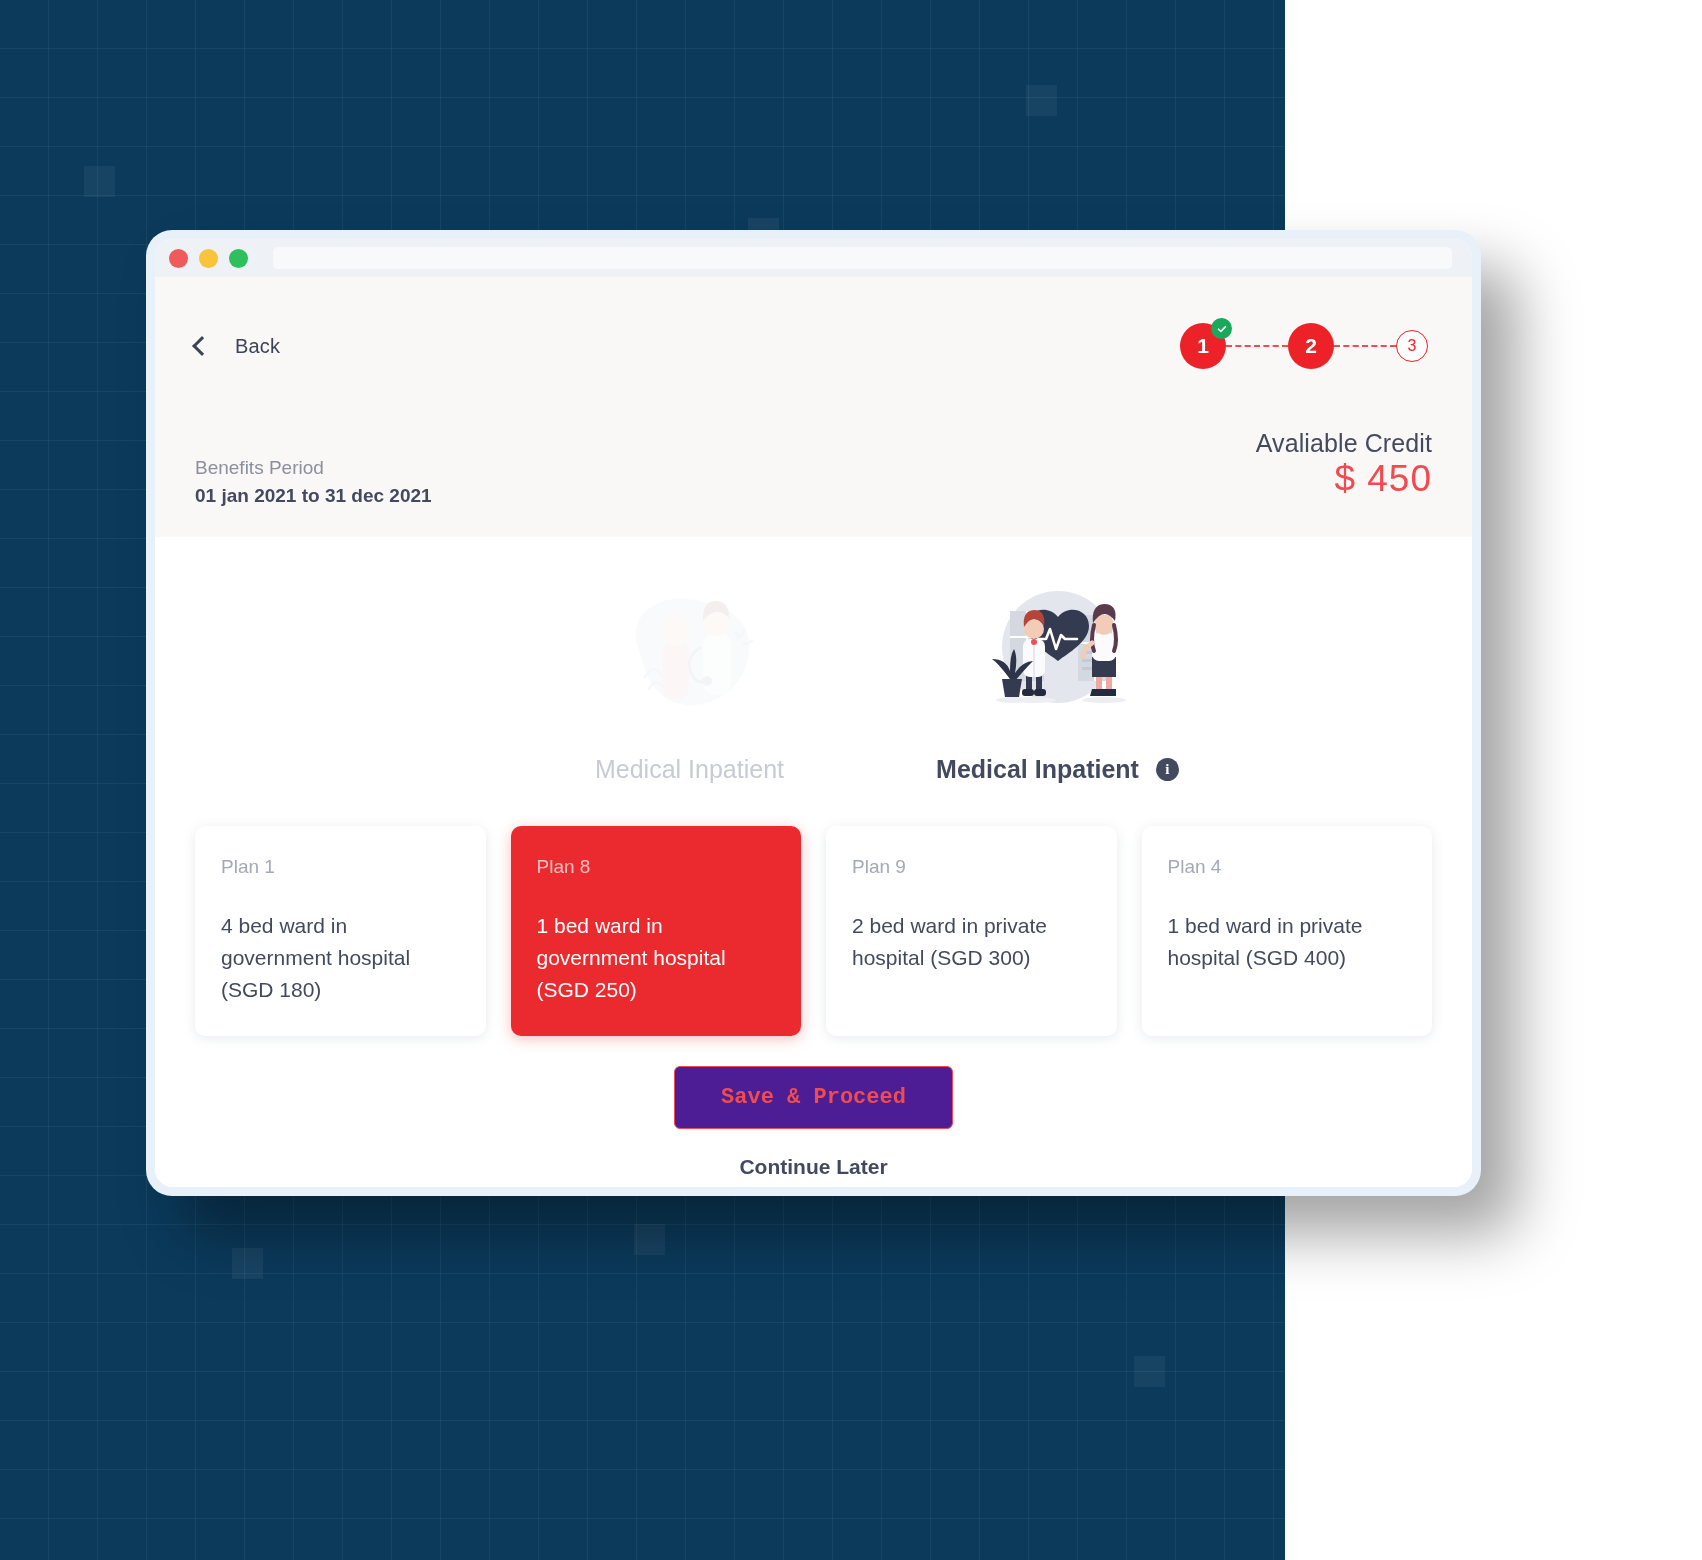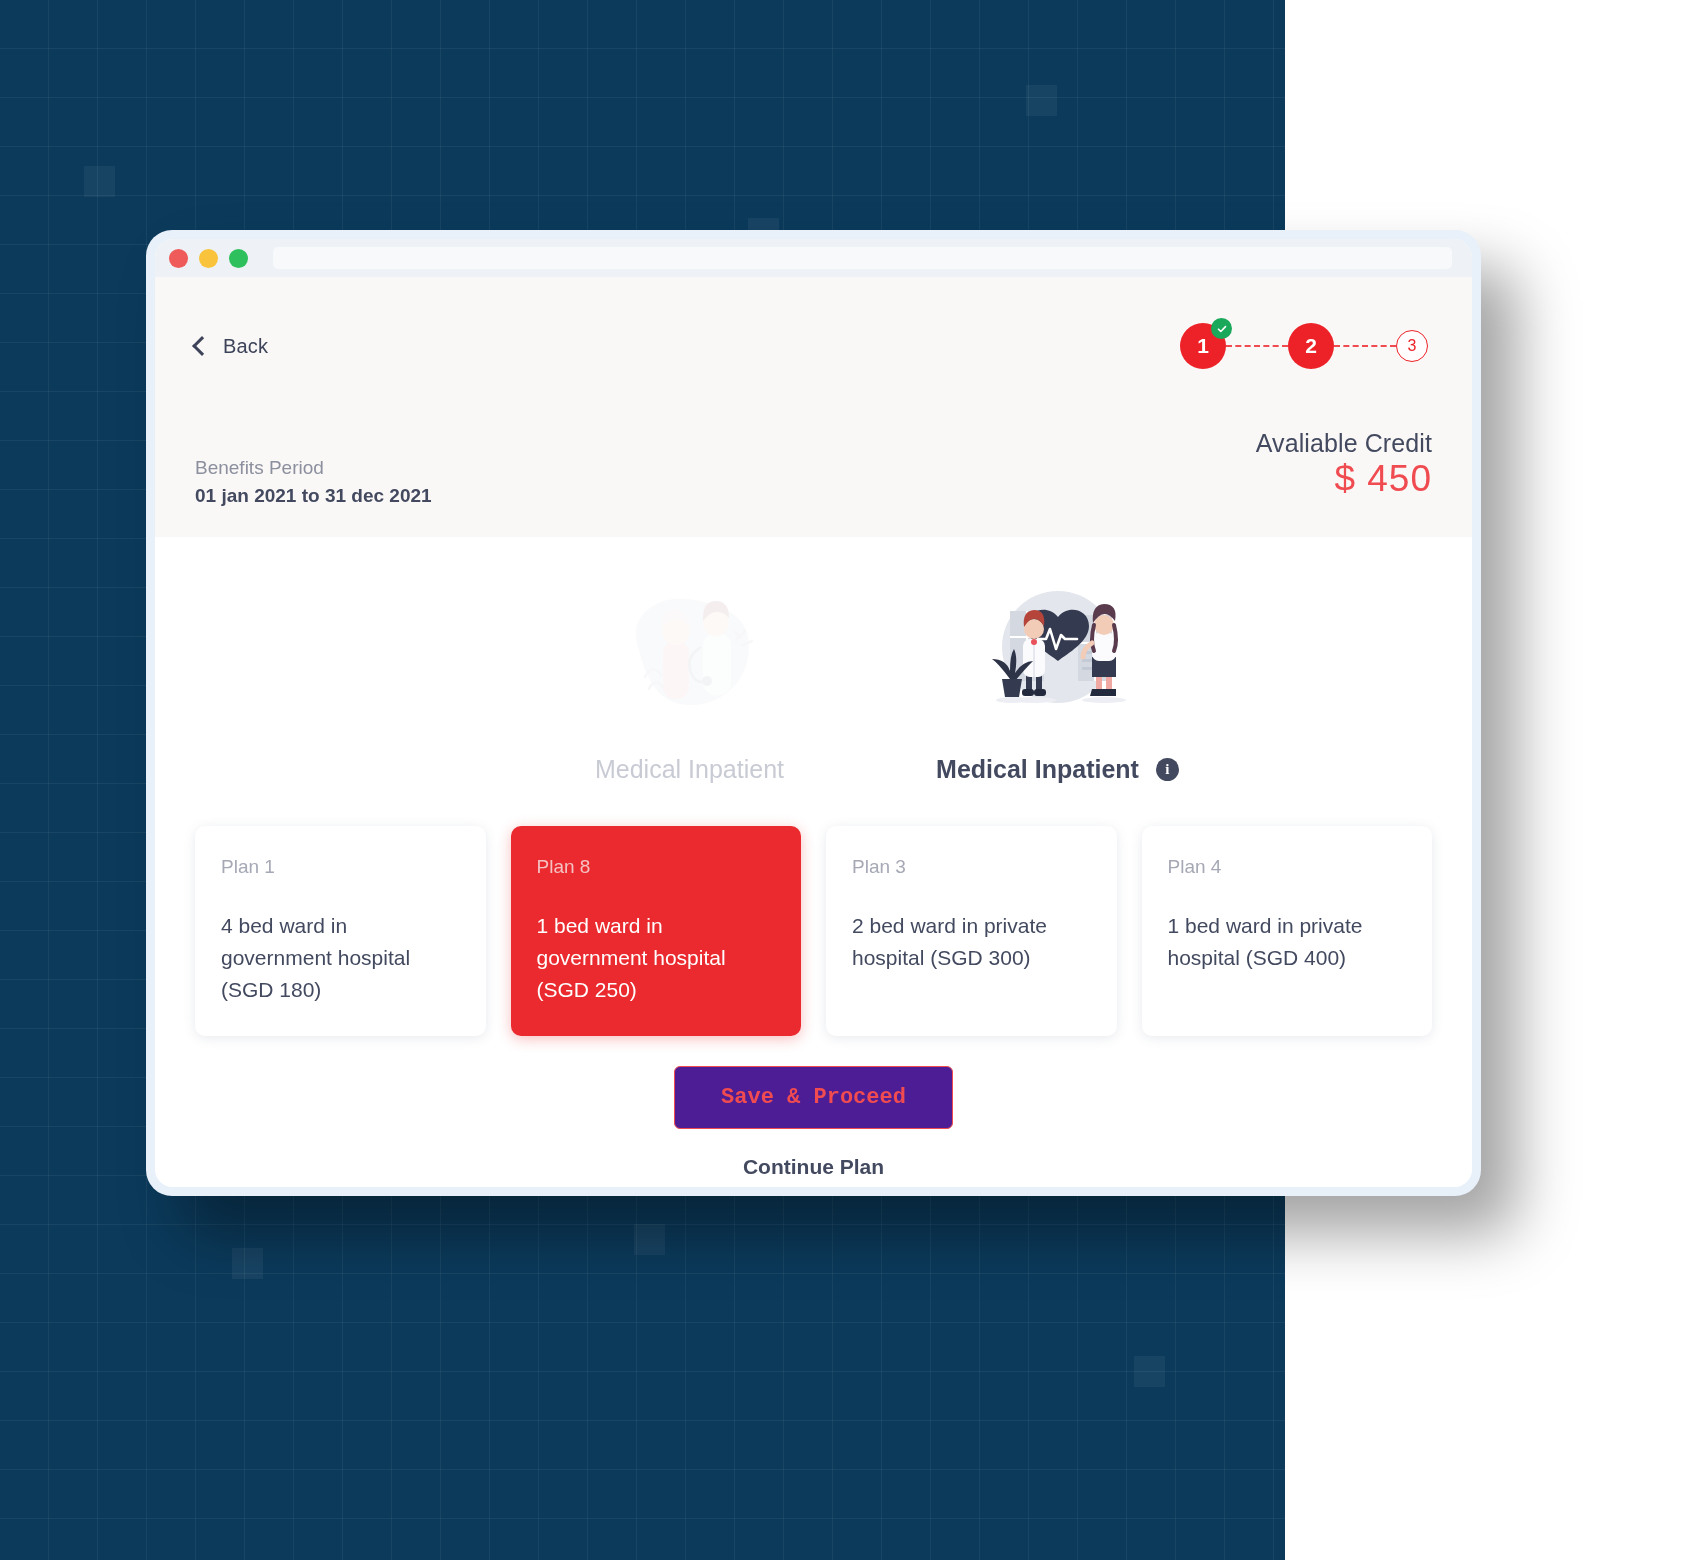--- a/index.html
+++ b/index.html
@@ -104,20 +104,21 @@
     display: block;
     width: 14px; height: 14px;
     border-left: 3px solid #3d4359;
     border-bottom: 3px solid #3d4359;
     transform: rotate(45deg);
   }
   #back-label {
     font-size: 20px;
     color: #3d4359;
     letter-spacing: 0.2px;
+    margin-left: 12px;
   }
 
   
   #stepper {
     display: flex;
     align-items: center;
     margin-right: 4px;
   }
   .step {
     width: 46px; height: 46px;
@@ -472,34 +473,34 @@
             <div class="plan-name">Plan 1</div>
             <div class="plan-desc">4 bed ward in government hospital (SGD 180)</div>
           </div>
 
           <div class="plan-card selected">
             <div class="plan-name">Plan 8</div>
             <div class="plan-desc">1 bed ward in government hospital (SGD 250)</div>
           </div>
 
           <div class="plan-card">
-            <div class="plan-name">Plan 3</div>
+            <div class="plan-name">Plan 9</div>
             <div class="plan-desc">2 bed ward in private hospital (SGD 300)</div>
           </div>
 
           <div class="plan-card">
             <div class="plan-name">Plan 4</div>
             <div class="plan-desc">1 bed ward in private hospital (SGD 400)</div>
           </div>
 
         </div>
 
         <div id="actions">
           <button id="save-proceed">Save &amp; Proceed</button>
-          <div id="continue-later">Continue Plan</div>
+          <div id="continue-later">Continue Later</div>
         </div>
 
       </div>
 
     </div>
   </div>
 
 </div>
 
 </body></html>

